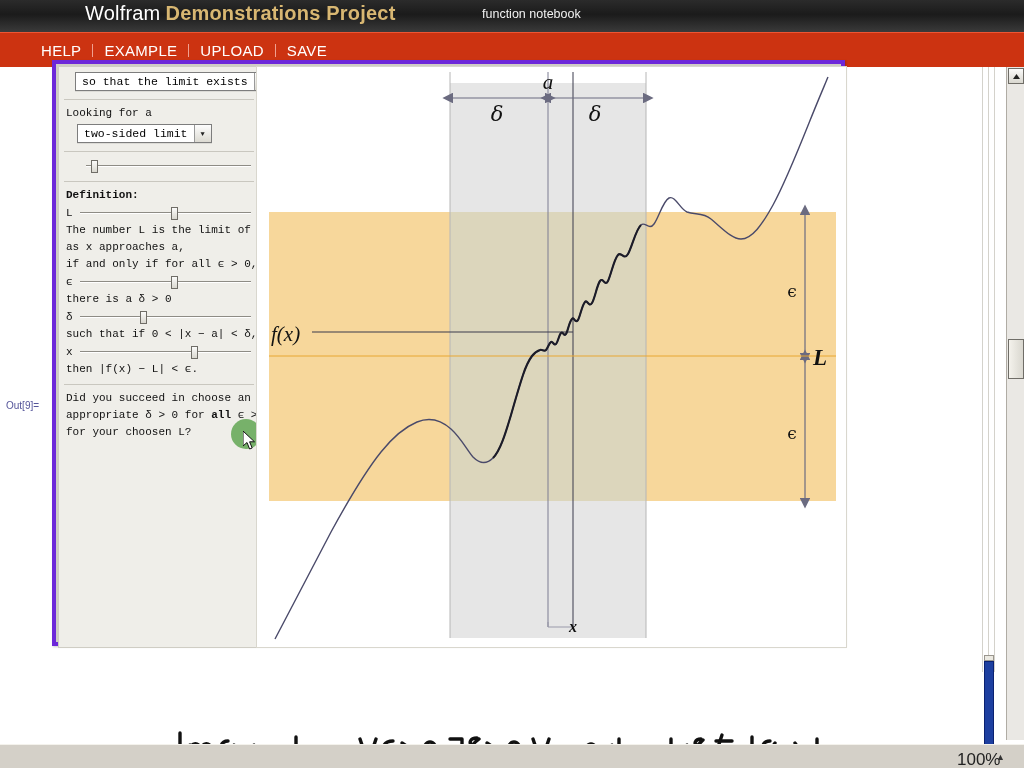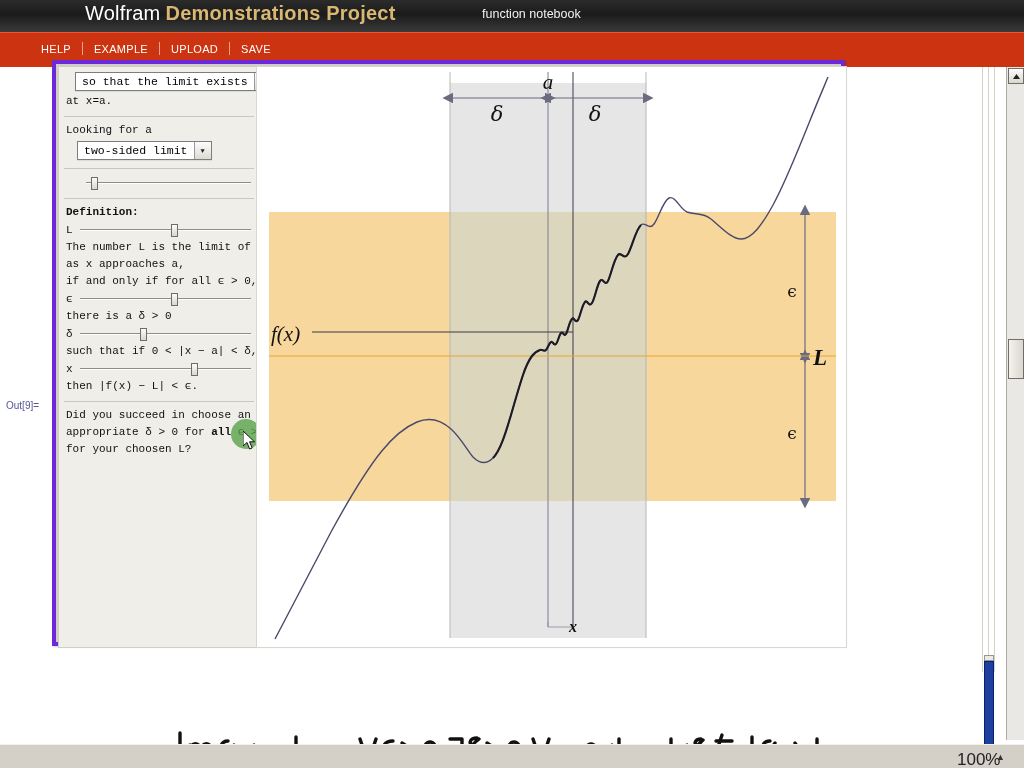--- a/index.html
+++ b/index.html
@@ -33,21 +33,21 @@
 
   
   .redbar {
     position: absolute; left: 0; top: 32px; width: 1024px; height: 35px;
     background: #cc3311;
     border-top: 1px solid #ee5533;
     color: #ffffff;
   }
   .menu-left { position: absolute; left: 30px; top: 9px; display: flex; align-items: center; }
   .menu-left .mi {
-    font-size: 11px; color: #ffffff; padding: 0 11px; white-space: nowrap;
+    font-size: 15px; color: #ffffff; padding: 0 11px; white-space: nowrap;
     letter-spacing: .3px;
   }
   .menu-left .sep { width: 1px; height: 13px; background: #f0a090; }
   .update-thumb {
     position: absolute; left: 312px; top: 43px; font-size: 12px; color: #fff;
     white-space: nowrap; letter-spacing: .1px;
   }
   .tools-btn {
     position: absolute; left: 548px; top: 38px; width: 71px; height: 21px;
     border: 1px solid #ffffff; color: #ffffff; font-size: 10px;
@@ -239,21 +239,20 @@
       <div class="ctrl">
         <div class="ctrl-inner">
 
           <div class="ctrl-text">choose a function f</div>
 
           <div class="popup">
             <span class="pv">so that the limit exists</span>
             <span class="pbtn">▼</span>
           </div>
 
-          <div class="ctrl-text">at x=a.</div>
 
           <div class="hr"></div>
 
           <div class="ctrl-text">Looking for a</div>
 
           <div class="popup popup2">
             <span class="pv">two-sided limit</span>
             <span class="pbtn">▼</span>
           </div>
 

